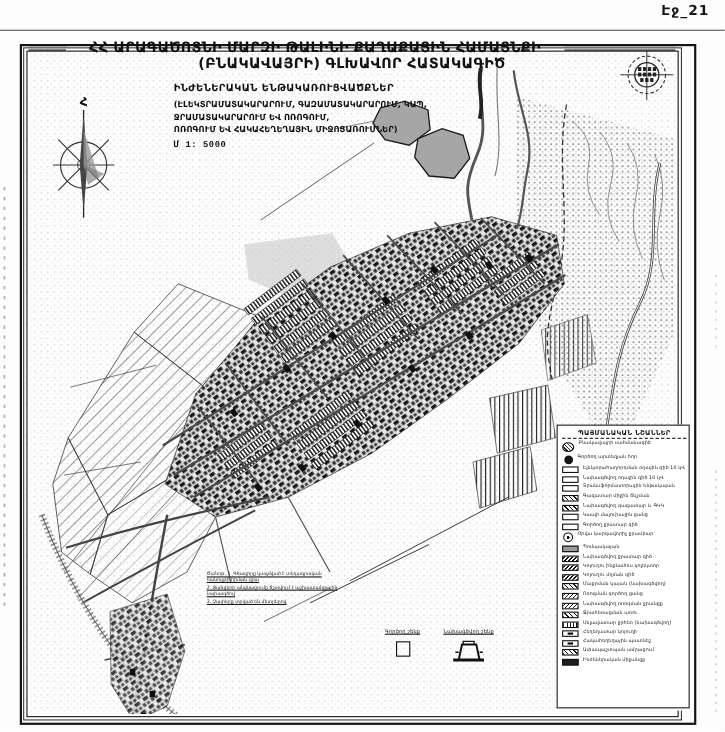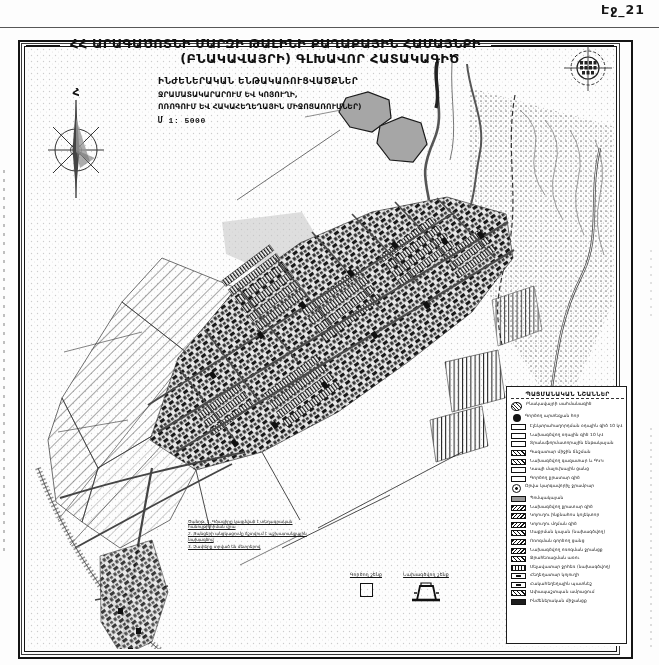--- a/index.html
+++ b/index.html
@@ -7,21 +7,21 @@
          font-family:"DejaVu Sans",sans-serif;color:#111;}
   .abs{position:absolute;}
   
   .page-label{top:2px;right:14px;font-size:12.5px;font-weight:bold;letter-spacing:1px;color:#161616;}
   .top-rule{left:0;top:27px;width:659px;border-top:1.4px solid #3a3a3a;opacity:.85;}
   
   .frame-outer{left:18px;top:40px;width:611px;height:615px;border:2.4px solid #141414;}
   .frame-inner{left:24px;top:46px;width:591px;height:604px;border:1px solid #161616;}
   .frame-inner2{left:21px;top:43px;width:597px;height:610px;border:1px solid #161616;opacity:.85;}
   
-  .title-row{left:26px;top:36px;width:588px;display:flex;align-items:center;gap:10px;}
+  .title-row{left:26px;top:36px;width:588px;display:flex;align-items:center;gap:21px;}
   .dbl-rule{height:3.5px;border-top:1.4px solid #111;border-bottom:1.4px solid #111;}
   .dbl-rule.l{width:34px;flex:none;}
   .dbl-rule.r{flex:1;}
   .title-text{font-size:13px;font-weight:bold;white-space:nowrap;letter-spacing:.2px;}
   .title-line2{left:26px;top:51px;width:588px;text-align:center;font-size:13px;font-weight:bold;letter-spacing:.3px;}
   
   .subtitle{left:158px;top:76px;width:344px;text-align:left;line-height:1.3;}
   .sub1{font-size:9px;font-weight:bold;letter-spacing:.4px;}
   .sub2{font-size:7.6px;font-weight:bold;margin-top:2px;}
   .scale{font-size:8px;font-weight:bold;margin-top:5px;letter-spacing:.5px;font-family:Liberation Mono, monospace;}
@@ -253,21 +253,22 @@
 
   <div class="abs title-row">
     <span class="dbl-rule l"></span>
     <span class="title-text">ՀՀ ԱՐԱԳԱԾՈՏՆԻ ՄԱՐԶԻ ԹԱԼԻՆԻ ՔԱՂԱՔԱՅԻՆ ՀԱՄԱՅՆՔԻ</span>
     <span class="dbl-rule r"></span>
   </div>
   <div class="abs title-line2">(ԲՆԱԿԱՎԱՅՐԻ) ԳԼԽԱՎՈՐ ՀԱՏԱԿԱԳԻԾ</div>
 
   <div class="abs subtitle">
     <div class="sub1">ԻՆԺԵՆԵՐԱԿԱՆ ԵՆԹԱԿԱՌՈՒՑՎԱԾՔՆԵՐ</div>
-    <div class="sub2">ՋՐԱՄԱՏԱԿԱՐԱՐՈՒՄ ԵՎ ԿՈՅՈՒՂԻ,</div>
+    <div class="sub2">(ԷԼԵԿՏՐԱՄԱՏԱԿԱՐԱՐՈՒՄ, ԳԱԶԱՄԱՏԱԿԱՐԱՐՈՒՄ, ԿԱՊ,</div>
+    <div class="sub2">ՋՐԱՄԱՏԱԿԱՐԱՐՈՒՄ ԵՎ ՈՌՈԳՈՒՄ,</div>
     <div class="sub2">ՈՌՈԳՈՒՄ ԵՎ ՀԱԿԱՀԵՂԵՂԱՅԻՆ ՄԻՋՈՑԱՌՈՒՄՆԵՐ)</div>
     <div class="scale">Մ 1: 5000</div>
   </div>
 
   <svg class="abs" style="left:44px;top:78px;" width="66" height="124" viewBox="44 78 66 124">
     <text x="76" y="96" font-size="11" font-weight="bold" text-anchor="middle" fill="#111" font-family="DejaVu Sans, sans-serif">Հ</text>
     <circle cx="76" cy="150" r="21" fill="none" stroke="#333" stroke-width="1"></circle>
     <circle cx="76" cy="150" r="5.5" fill="none" stroke="#333" stroke-width=".8"></circle>
     <path d="M48,150 L104,150 M53,127 L99,173 M53,173 L99,127" stroke="#333" stroke-width="1" fill="none"></path>
     <path d="M76,100 L76,198" stroke="#222" stroke-width="1.2"></path>

